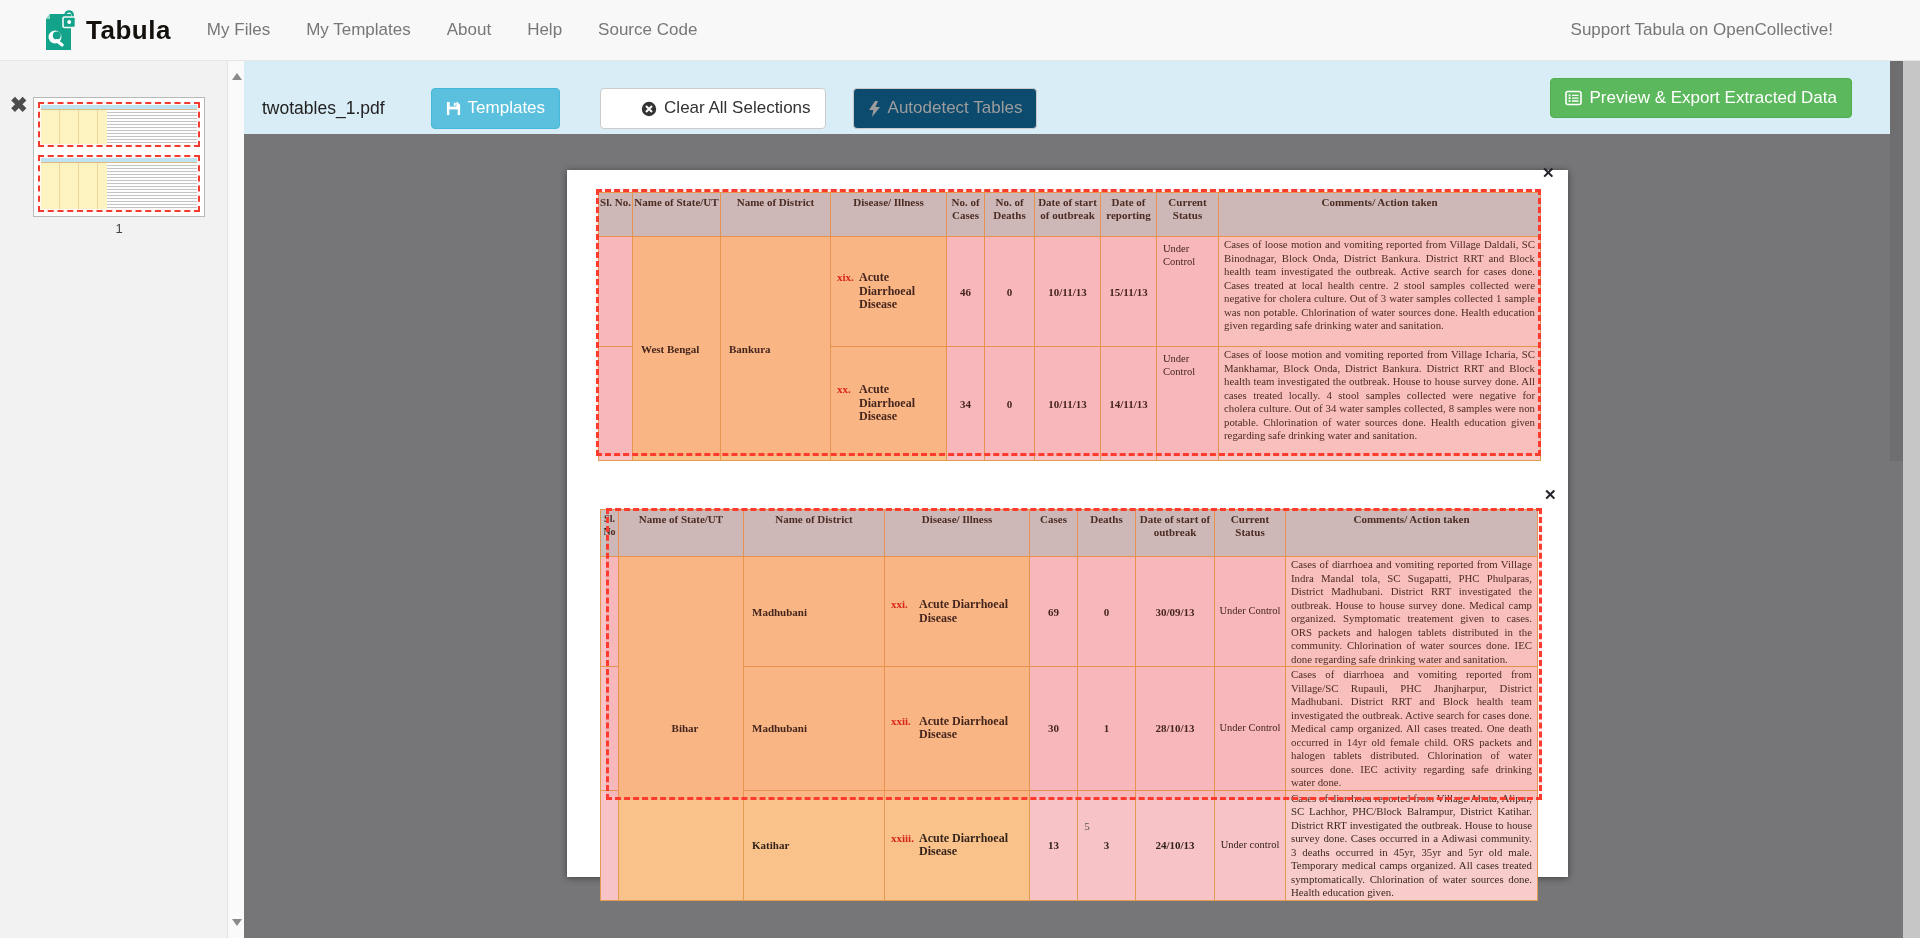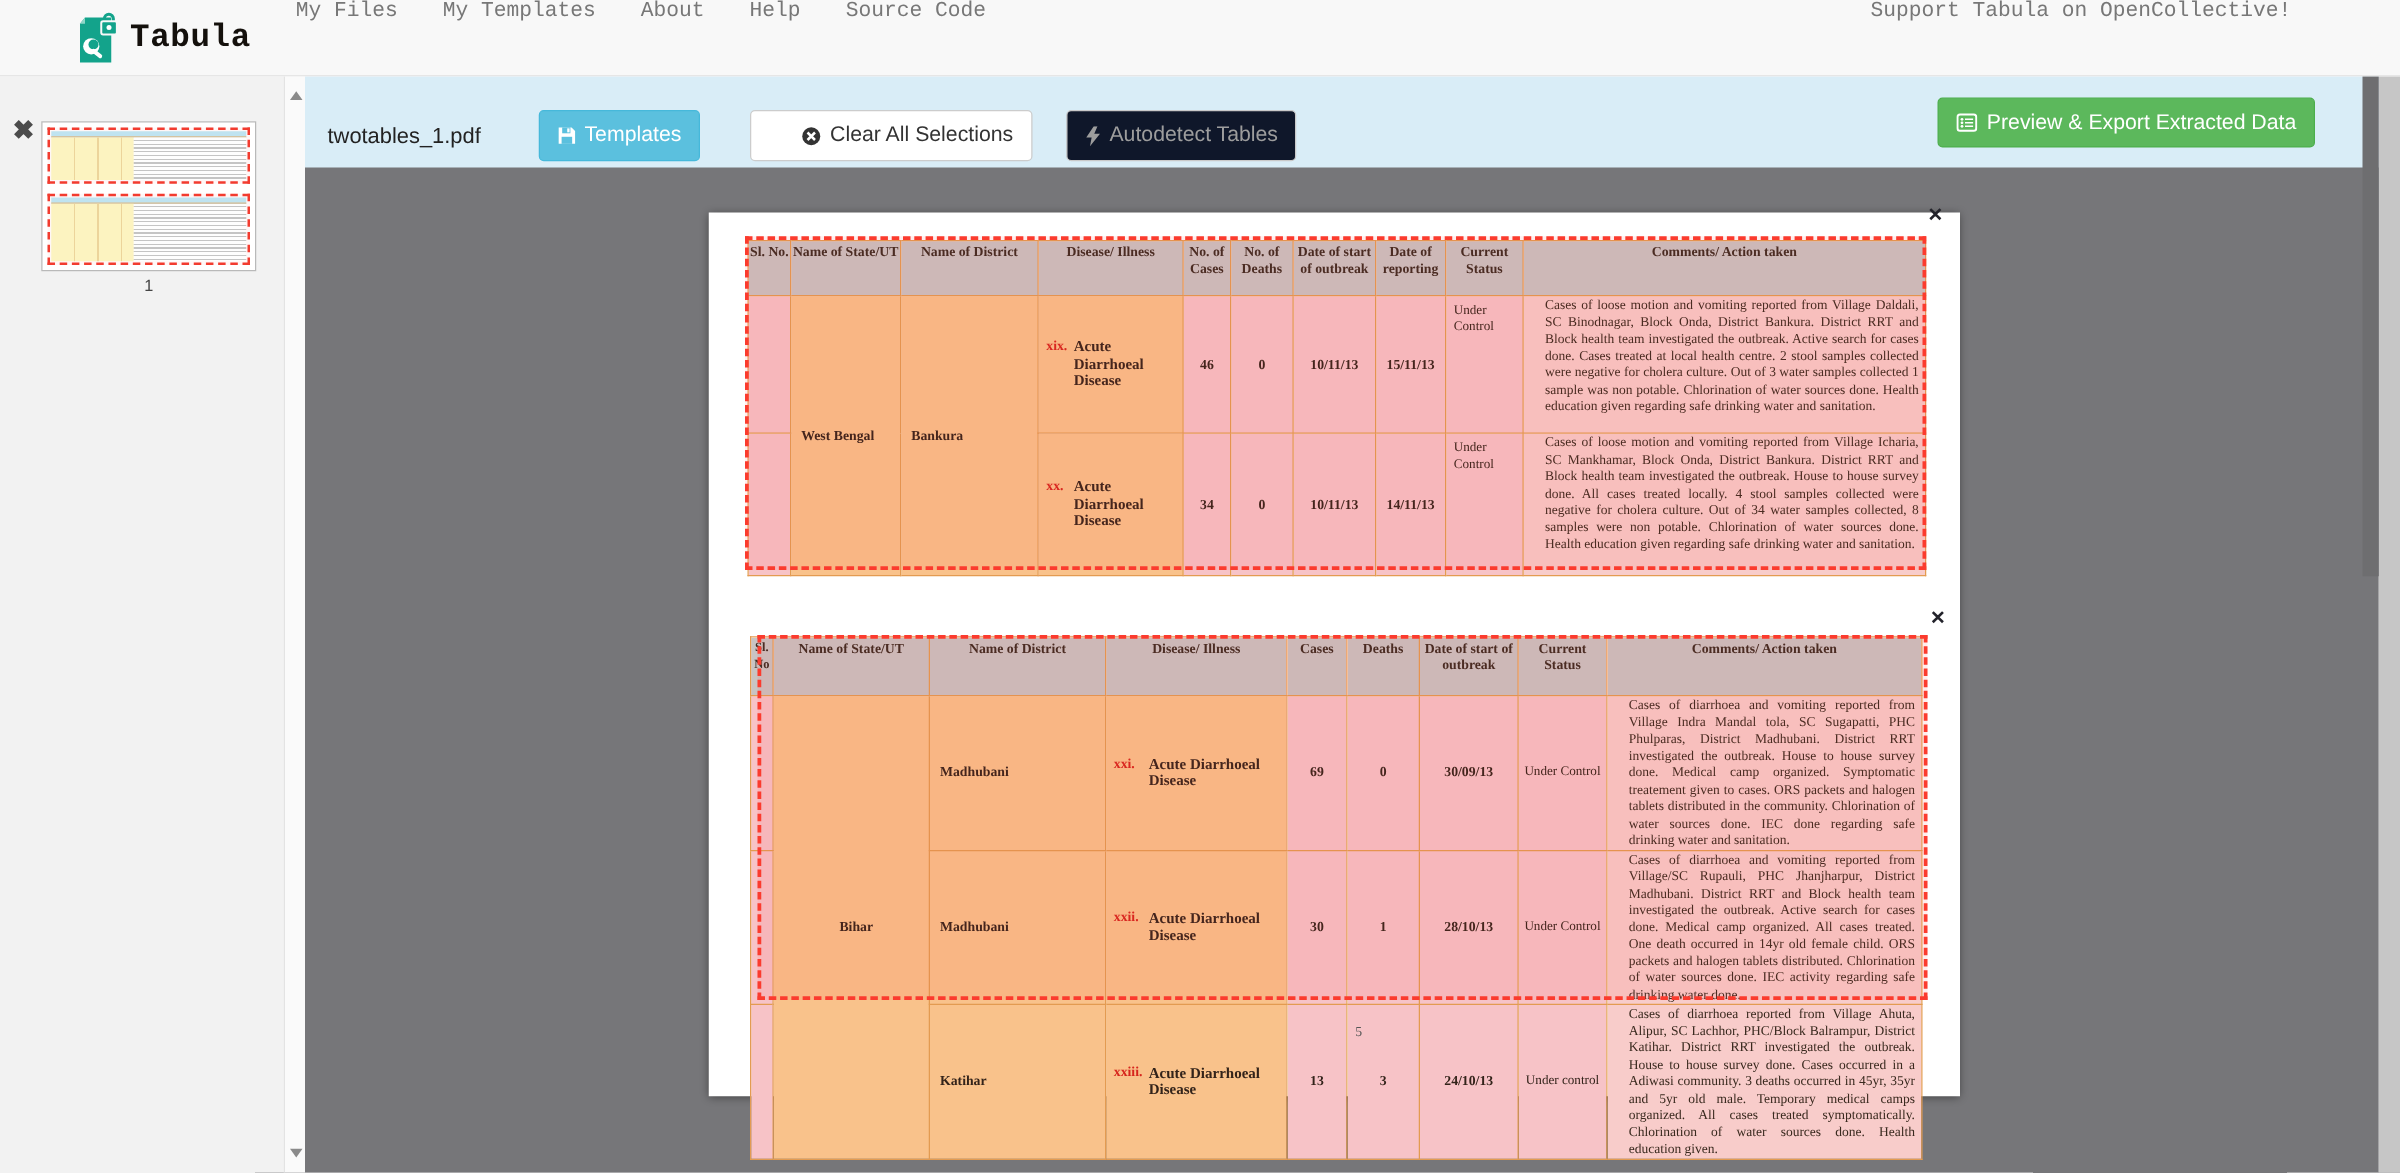--- a/index.html
+++ b/index.html
@@ -2,21 +2,21 @@
 <html><head>
 <meta charset="utf-8">
 <style>
   * { box-sizing: border-box; margin: 0; padding: 0; }
   html,body { width:1920px; height:938px; overflow:hidden; }
   body { font-family:"Liberation Sans", sans-serif; position:relative; background:#fff; }
 
   
   .navbar { position:absolute; left:0; top:0; width:1920px; height:61px;
     background:#f8f8f8; border-bottom:1px solid #e6e6e6;
-    display:flex; padding-left:60px; z-index:50;font-family:Liberation Mono, monospace; }
+    display:flex; align-items:center; padding-left:42px; z-index:50; }
   .brand { display:flex; align-items:center; gap:8px; }
   .brand-name { font-size:26px; font-weight:bold; color:#14100c; letter-spacing:0.5px; }
   .nav-link { font-size:17px; color:#777; margin-left:36px; text-decoration:none; cursor:pointer; }
   .nav-right { margin-left:auto; margin-right:87px; font-size:17px; color:#777; cursor:pointer; }
 
   
   .sidebar { position:absolute; left:0; top:61px; width:244px; height:877px; background:#f2f2f2; }
   .side-track { position:absolute; right:0; top:0; width:17px; height:100%;
     background:#fafafa; border-left:1px solid #e3e3e3; }
   .arrow-up, .arrow-down { position:absolute; left:4px; width:0; height:0; cursor:pointer;
@@ -43,21 +43,21 @@
 
   
   .toolbar { position:absolute; left:244px; top:61px; width:1659px; height:95px;
     background:#d9edf7; display:flex; align-items:center; }
   .filename { margin-left:18px; font-size:17.5px; color:#222; }
   .btn { display:inline-flex; align-items:center; gap:7px; border-radius:4px;
     font-size:17px; padding:8px 14px; border:1px solid transparent; cursor:pointer;
     white-space:nowrap; line-height:1.3; }
   .btn-info    { background:#5bc0de; border-color:#46b8da; color:#fff; margin-left:46px; }
   .btn-default { background:#fff; border-color:#ccc; color:#333; margin-left:40px;padding-left:40px; }
-  .btn-disabled{ background:#0f172a; border-color:#c9c9c9; color:#9d9d9d; margin-left:27px; cursor:default; }
+  .btn-disabled{ background:#0c4a6e; border-color:#c9c9c9; color:#9d9d9d; margin-left:27px; cursor:default; }
   .btn-success { background:#5cb85c; border-color:#4cae4c; color:#fff;
     position:absolute; right:51px; top:17px; }
 
   
   .content { position:absolute; left:244px; top:134px; width:1659px; height:804px; background:#767679; }
   .scroll-track { position:absolute; right:0; top:61px; width:17px; height:877px; background:#c6c6c6; }
   .scroll-thumb-inner { position:absolute; right:17px; top:61px; width:13px; height:400px;
     background:#6e6e70; cursor:pointer; }
 
   .pdf-page { position:absolute; left:323px; top:36px; width:1001px; height:707px;
@@ -90,21 +90,21 @@
   td.state, td.district { font-weight:bold; font-size:11px; text-align:left;
     padding-left:8px; vertical-align:middle; }
   td.disease { vertical-align:middle; padding:2px 2px;margin-top:20px; }
   .dflex { display:flex; }
   .roman { color:#d6251d; font-weight:bold; font-size:11px; flex:0 0 26px; padding-left:4px; }
   .t2 .roman { flex-basis:32px; }
   .dname { font-weight:bold; font-size:12px; line-height:13.5px; }
   td.num  { text-align:center; vertical-align:middle; font-weight:bold; font-size:11px; }
   td.status-top { vertical-align:top; padding:6px 0 0 6px; font-size:10.5px; line-height:12.5px; }
   td.status-mid { vertical-align:middle; text-align:center; font-size:10.5px; line-height:12.5px; }
-  td.comments { vertical-align:top; padding:1px 5px 0 17px; font-size:10.8px;
+  td.comments { vertical-align:top; padding:1px 5px 0 5px; font-size:10.8px;
     line-height:13.5px; text-align:justify; color:#3a2a1f; }
   .pagenum { position:absolute; left:490px; top:650px; width:60px; text-align:center;
     font-size:11px; color:#555; }
 
   svg { display:block; }
 </style>
 </head>
 <body>
 
 <div class="navbar">

